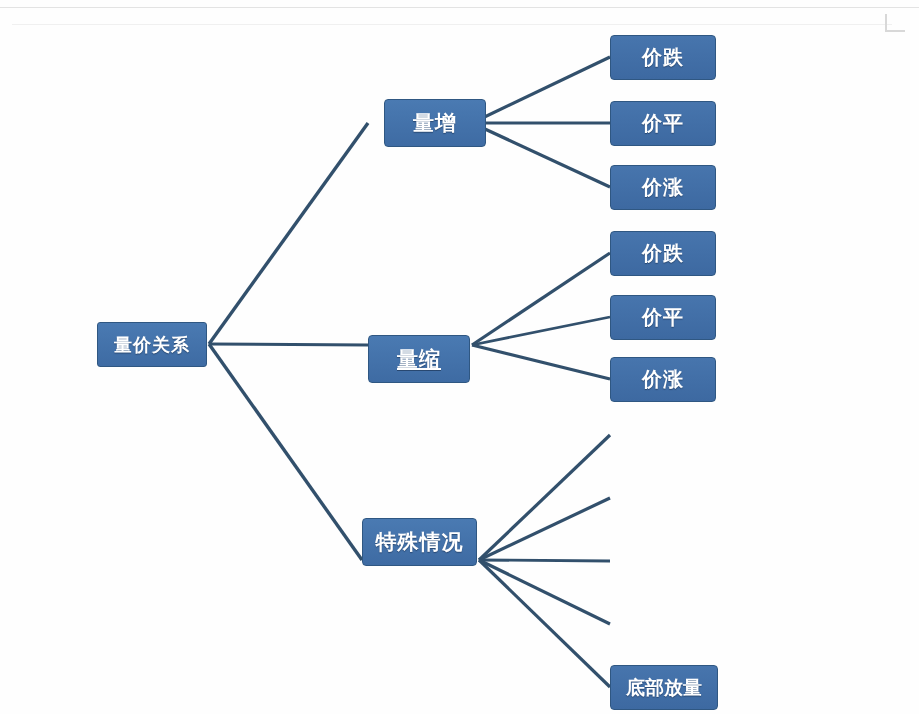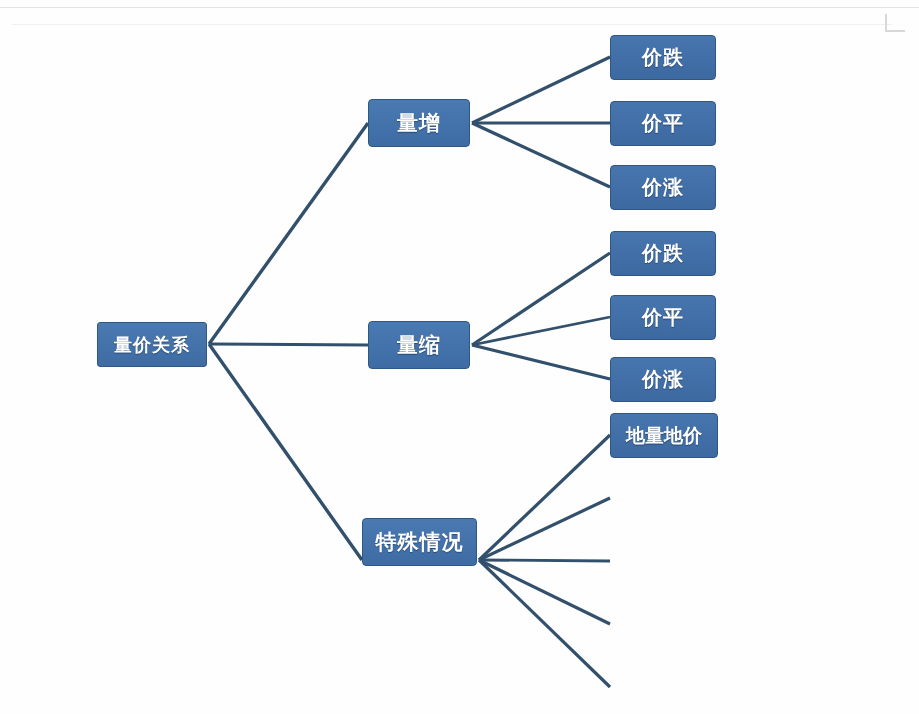--- a/index.html
+++ b/index.html
@@ -71,22 +71,22 @@
     left: 97px;  top: 322px;  width: 110px; height: 45px;
     font-size: 18px;
     background: linear-gradient(180deg,#4a7ab2 0%,#3e6ba3 100%);
   }
   .node.branch {
     width: 102px; height: 48px;
     font-size: 21px;
     border-radius: 4px;
     background: linear-gradient(180deg,#4a7ab2 0%,#3e6ba3 100%);
   }
-  .node.branch.b0 { left: 368px; top: 99px; }
-  .node.branch.b1 { left: 368px; top: 321px; }
+  .node.branch.b0 { left: 384px; top: 99px; }
+  .node.branch.b1 { left: 368px; top: 335px; text-decoration: underline; }
   .node.branch.b2 { left: 362px; top: 518px; width: 115px; }
 
   .node.leaf {
     left: 610px;
     width: 106px;
     height: 45px;
     font-size: 20px;
     border-radius: 4px;
     background: linear-gradient(180deg,#4775ad 0%,#3d69a1 100%);
   }
@@ -148,16 +148,16 @@
   <div class="node branch b2">特殊情况</div>
 
   <div class="node leaf" style="top:35px">价跌</div>
   <div class="node leaf" style="top:101px">价平</div>
   <div class="node leaf" style="top:165px">价涨</div>
 
   <div class="node leaf" style="top:231px">价跌</div>
   <div class="node leaf" style="top:295px">价平</div>
   <div class="node leaf" style="top:357px">价涨</div>
 
-  <div class="node leaf wide" style="top:413px">地量地价</div>
+  <div class="node leaf wide" style="top:665px">底部放量</div>
 
 
 </div>
 
 </body></html>

